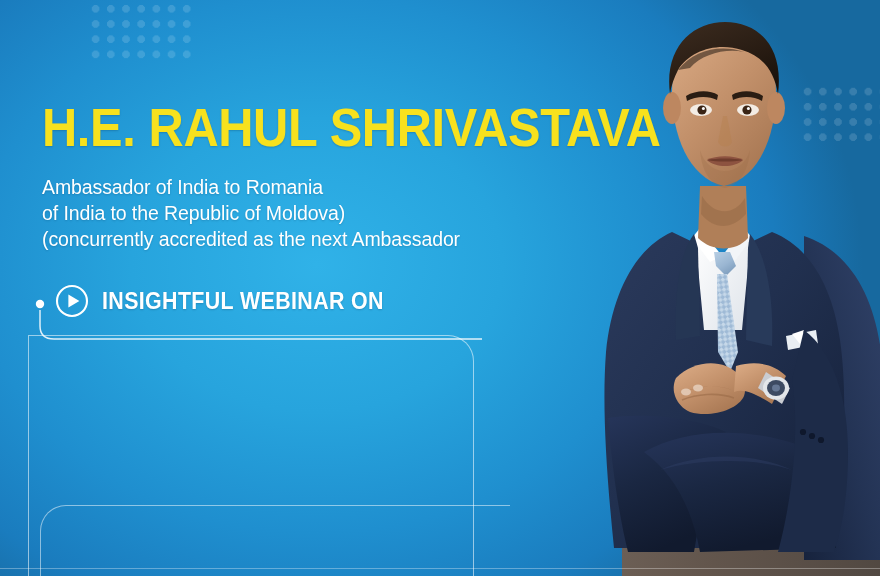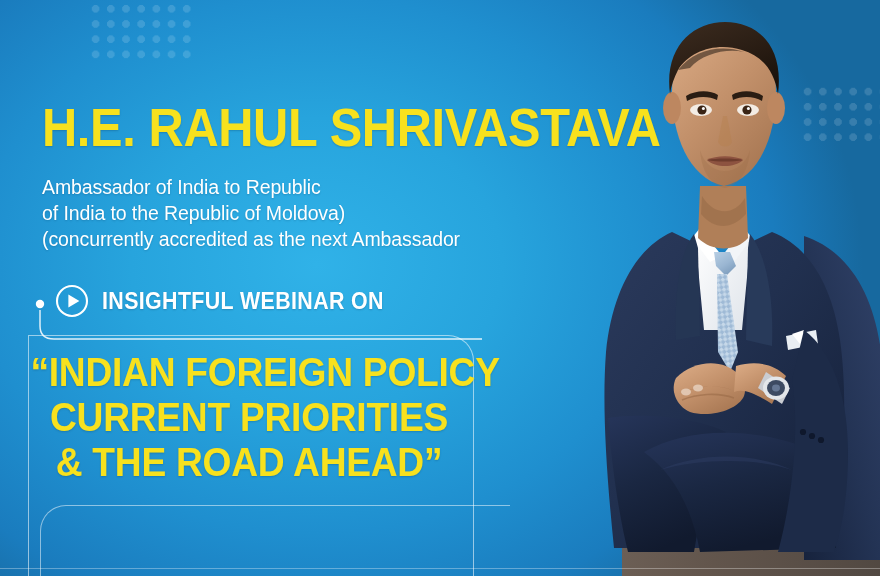--- a/index.html
+++ b/index.html
@@ -287,38 +287,33 @@
 
   <div id="frame-bracket"></div>
   <div id="frame-lower"></div>
   <div id="frame-baseline"></div>
 
   <div id="content">
 
     <div id="speaker-name">H.E. RAHUL SHRIVASTAVA</div>
 
     <div id="speaker-role">
-      <span class="role-line">Ambassador of India to Republic</span>
+      <span class="role-line">Ambassador of India to Romania</span>
       <span class="role-line">of India to the Republic of Moldova)</span>
       <span class="role-line">(concurrently accredited as the next Ambassador</span>
     </div>
   </div>
 
   <svg id="eyebrow-connector" viewBox="0 0 452 56">
     <circle cx="6" cy="12" r="4.2" fill="#ffffff"></circle>
     <path d="M6 18 L6 34 Q6 47 20 47 L448 47" stroke="#ffffff" stroke-width="1.5" fill="none" opacity=".85"></path>
   </svg>
 
   <div id="webinar-eyebrow">
     <svg id="play-icon" width="34" height="34" viewBox="0 0 34 34">
       <circle cx="17" cy="17" r="15" fill="none" stroke="#ffffff" stroke-width="2.1"></circle>
       <path d="M13.4 10.4 L24.4 17 L13.4 23.6 Z" fill="#ffffff"></path>
     </svg>
     <span id="eyebrow-label">INSIGHTFUL WEBINAR ON</span>
   </div>
 
-  <div id="webinar-title">
-    <span class="title-line">“INDIAN FOREIGN POLICY</span>
-    <span class="title-line">CURRENT PRIORITIES</span>
-    <span class="title-line">&amp; THE ROAD AHEAD”</span>
-  </div>
 
 </div>
 
 </body></html>

